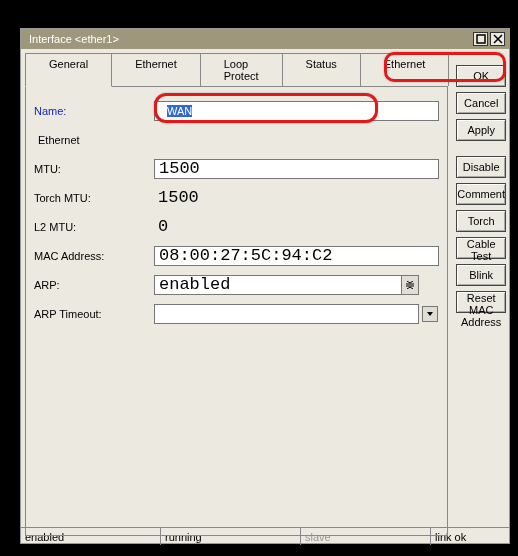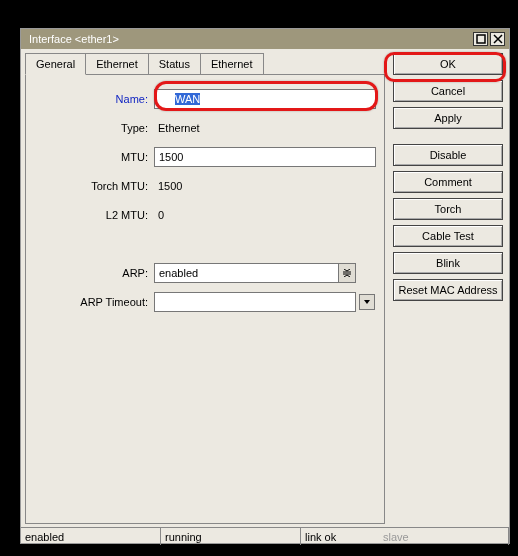--- a/index.html
+++ b/index.html
@@ -49,21 +49,21 @@
 .left-pane {
   flex: 1;
   padding: 4px 4px 0 4px;
 }
 .tabs {
   display: flex;
   gap: 0;
   margin-bottom: 0;
 }
 .tab {
-  padding: 4px 10px;
+  padding: 4px 23px;
   background: #ece9e1;
   border: 1px solid #888;
   border-bottom: none;
   cursor: pointer;
   margin-right: -1px;
   position: relative;
 }
 .tab.active {
   background: #ece9e1;
   border-bottom: 1px solid #ece9e1;
@@ -78,33 +78,32 @@
   position: relative;
 }
 .form-row {
   display: flex;
   align-items: center;
   margin-bottom: 6px;
   height: 23px;
 }
 .form-label {
   width: 120px;
-  text-align: right;
   padding-right: 6px;
   color: #000;
 }
 .form-label.blue { color: #0b1fc1; }
 .form-input {
   flex: 1;
   height: 20px;
   border: 1px solid #777;
   background: #fff;
   padding: 2px 4px;
-  font-family: Liberation Sans, sans-serif;
-  font-size: 11px;
+  font-family: Liberation Mono, monospace;
+  font-size: 17px;
 }
 .form-input[readonly] {
   background: #ece9e1;
   border: none;
 }
 .form-static {
   flex: 1;
   padding: 2px 4px;
 }
 .form-after {
@@ -143,21 +142,21 @@
   border-radius: 12px;
   left: 128px;
   top: 6px;
   width: 224px;
   height: 30px;
   pointer-events: none;
   box-shadow: 0 0 2px rgba(0,0,0,0.3);
 }
 .right-pane {
   width: 120px;
-  padding: 4px 6px 0 4px;
+  padding: 16px 6px 0 4px;
 }
 .btn {
   width: 100%;
   height: 22px;
   margin-bottom: 5px;
   background: #ece9e1;
   border: 1px solid #444;
   box-shadow: inset 1px 1px 0 #fff, inset -1px -1px 0 #aaa;
   font-family: inherit;
   font-size: 11px;
@@ -211,55 +210,57 @@
           </svg>
       </div>
     </div>
   </div>
 
   <div class="content">
     <div class="left-pane">
       <div class="tabs">
         <div class="tab active">General</div>
         <div class="tab">Ethernet</div>
+        <div class="tab">Loop Protect</div>
         <div class="tab">Status</div>
         <div class="tab">Ethernet</div>
       </div>
 
       <div class="tab-panel">
         <div class="highlight-name"></div>
 
         <div class="form-row">
           <div class="form-label blue">Name:</div>
-          <div style="flex:1;height:20px;border:1px solid #777;background:#fff;padding:2px 20px;display:flex;align-items:center;">
+          <div style="flex:1;height:20px;border:1px solid #777;background:#fff;padding:2px 12px;display:flex;align-items:center;">
             <span class="sel">WAN</span>
           </div>
         </div>
 
         <div class="form-row">
-          <div class="form-label">Type:</div>
           <div class="form-static">Ethernet</div>
         </div>
 
         <div class="form-row">
           <div class="form-label">MTU:</div>
           <input class="form-input" value="1500" style="">
         </div>
 
         <div class="form-row">
           <div class="form-label">Torch MTU:</div>
           <input class="form-input" readonly="" value="1500" style="">
         </div>
 
         <div class="form-row">
           <div class="form-label">L2 MTU:</div>
           <input class="form-input" readonly="" value="0" style="">
         </div>
 
         <div class="form-row">
+          <div class="form-label">MAC Address:</div>
+          <input class="form-input" value="08:00:27:5C:94:C2" style="">
         </div>
 
         <div class="form-row">
           <div class="form-label">ARP:</div>
           <input class="form-input" style="border-right: none;" value="enabled">
           <div class="dropdown-btn">
             <svg width="8" height="8" viewBox="0 0 8 8">
                 <path d="M0 3 L8 3 M0 5 L8 5" stroke="#000" stroke-width="1"></path>
                 <path d="M1 0 L4 2 L7 0 M1 8 L4 6 L7 8" fill="none" stroke="#000" stroke-width="1"></path>
               </svg>
@@ -292,16 +293,16 @@
       <button class="btn">Blink</button>
       <button class="btn">Reset MAC Address</button>
     </div>
   </div>
 
   <div class="highlight-ok"></div>
 
   <div class="statusbar">
     <div class="status-cell sc1">enabled</div>
     <div class="status-cell sc2">running</div>
+    <div class="status-cell sc3 dim">slave</div>
     <div class="status-cell sc4">link ok</div>
-    <div class="status-cell sc3 dim">slave</div>
   </div>
 </div>
 
 </body></html>

